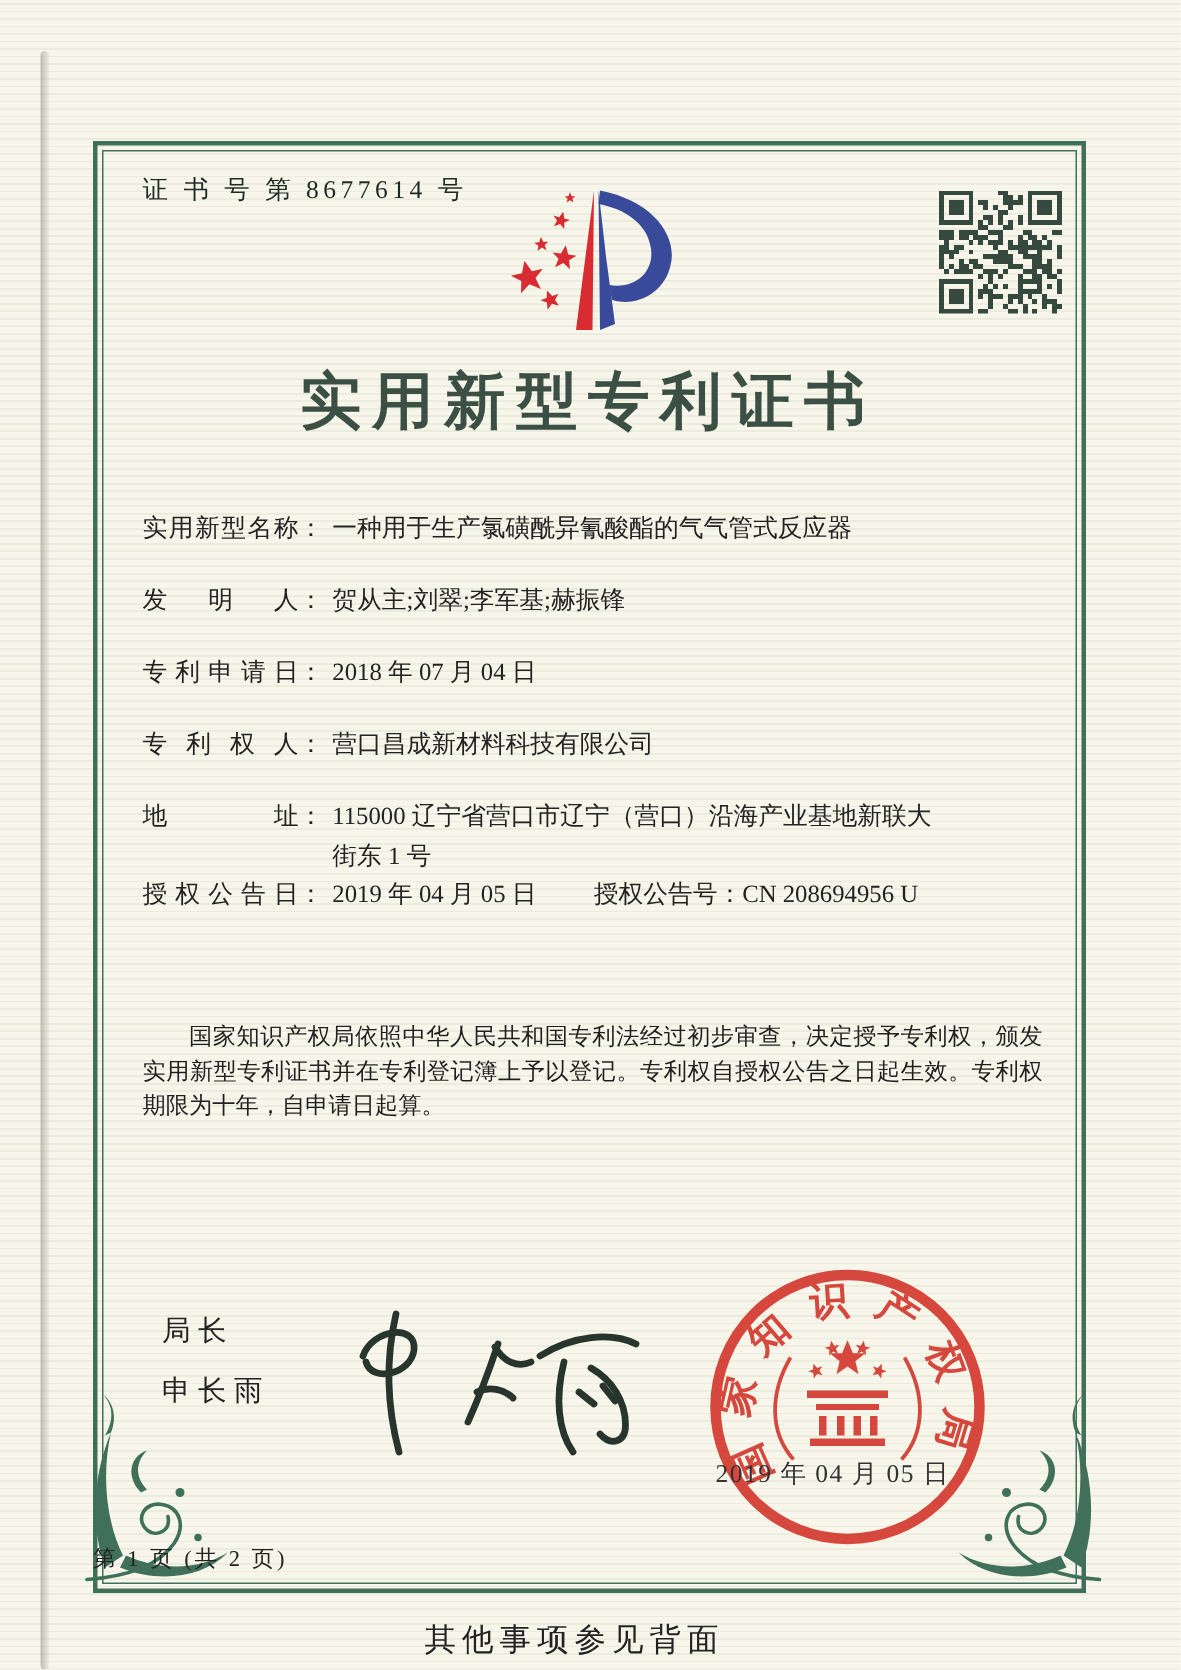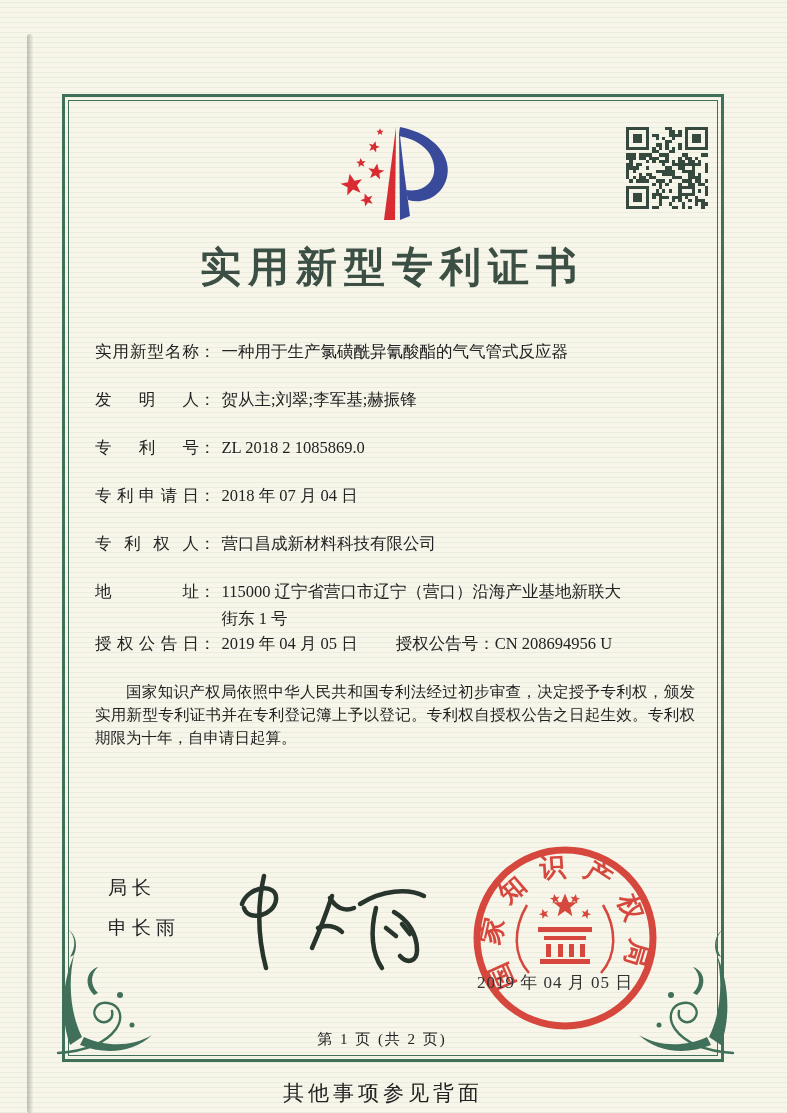--- a/index.html
+++ b/index.html
@@ -68,38 +68,39 @@
     font-size:19px;color:#222;letter-spacing:5px;line-height:40px;
   }
   .signature{position:absolute;left:212px;top:862px;}
   .seal{position:absolute;left:470px;top:843px;opacity:.93;}
   .seal-date{
     position:absolute;left:477px;top:971px;z-index:5;
     font-size:17px;color:#323232;letter-spacing:1px;
   }
   .page-indicator{
     position:absolute;left:62px;top:1030px;width:640px;
-    text-align:center;font-size:15px;color:#222;letter-spacing:2px;
+    text-align:left;font-size:15px;color:#222;letter-spacing:2px;
   }
   .back-note{
     position:absolute;left:0;top:1079px;width:766px;
     text-align:center;font-size:21px;color:#222;letter-spacing:4px;
   }
   .flourish{position:absolute;color:var(--border-green,#41705a);}
   .flourish-bl{left:40px;top:925px;}
   .flourish-br{right:36px;top:925px;transform:scaleX(-1);}
 </style>
 </head>
 <body>
 
 <div class="paper">
 
   <div class="scan-shadow"></div>
   <div class="frame"></div>
 
+  <div class="cert-no">证 书 号 第 8677614 号</div>
 
   <div class="logo">
     <svg width="130" height="115" viewBox="0 0 130 115">
       <defs>
         <path id="star-a" d="M0,-10 L2.9,-3.1 L9.5,-3.1 L4.2,1.2 L5.9,8.1 L0,4 L-5.9,8.1 L-4.2,1.2 L-9.5,-3.1 L-2.9,-3.1 Z"></path>
       </defs>
       <g fill="#d92b32">
         <use href="#star-a" transform="translate(16,69) scale(1.15) rotate(-12)"></use>
         <use href="#star-a" transform="translate(40,56) scale(0.85) rotate(8)"></use>
         <use href="#star-a" transform="translate(25,47) scale(0.5) rotate(-5)"></use>
@@ -428,23 +429,20 @@
   <div class="title">实用新型专利证书</div>
 
   <div class="fields">
     <div class="row">
       <span class="lbl">实用新型名称</span><span class="colon">：</span><span class="val">一种用于生产氯磺酰异氰酸酯的气气管式反应器</span>
     </div>
     <div class="row">
       <span class="lbl">发明人</span><span class="colon">：</span><span class="val">贺从主;刘翠;李军基;赫振锋</span>
     </div>
     <div class="row">
-      <span class="lbl">专利号</span><span class="colon">：</span><span class="val">ZL 2018 2 1085869.0</span>
-    </div>
-    <div class="row">
       <span class="lbl">专利申请日</span><span class="colon">：</span><span class="val">2018 年 07 月 04 日</span>
     </div>
     <div class="row">
       <span class="lbl">专利权人</span><span class="colon">：</span><span class="val">营口昌成新材料科技有限公司</span>
     </div>
     <div class="row row-addr">
       <span class="lbl">地址</span><span class="colon">：</span><span class="val">115000 辽宁省营口市辽宁（营口）沿海产业基地新联大街东 1 号</span>
     </div>
     <div class="row row-grant">
       <span class="pair">

